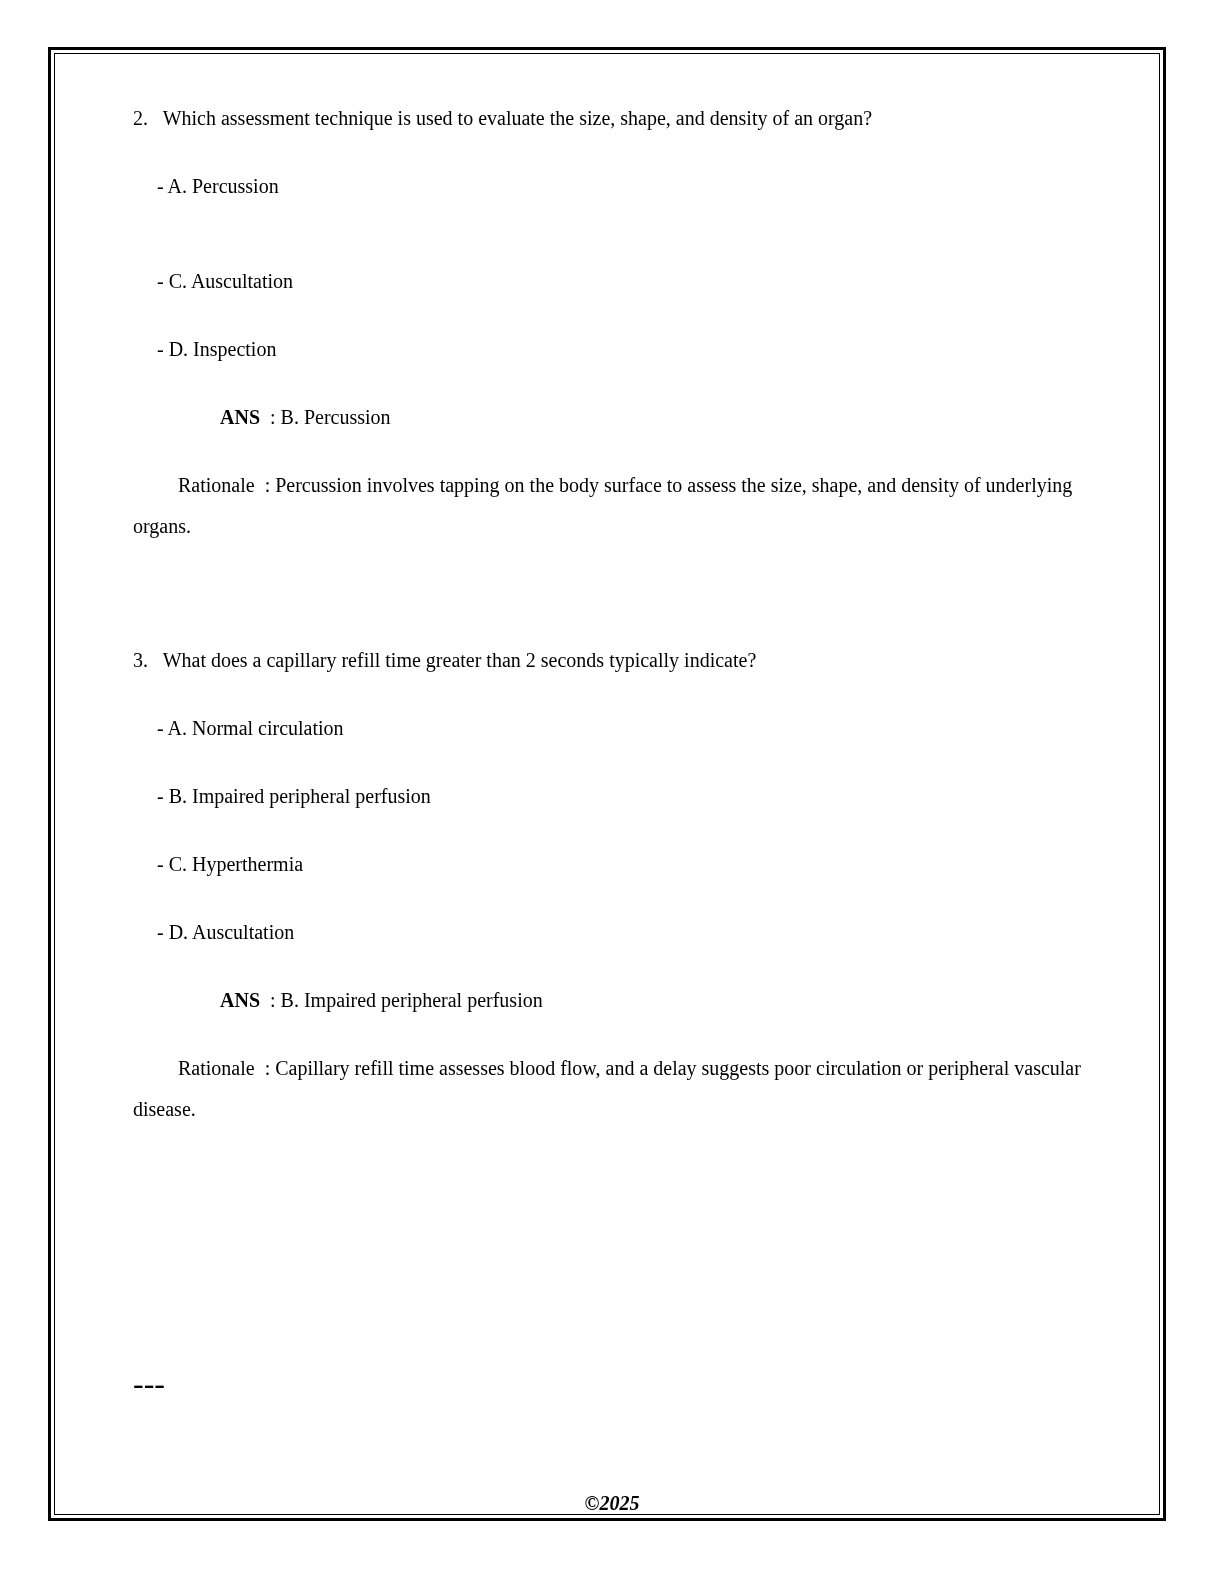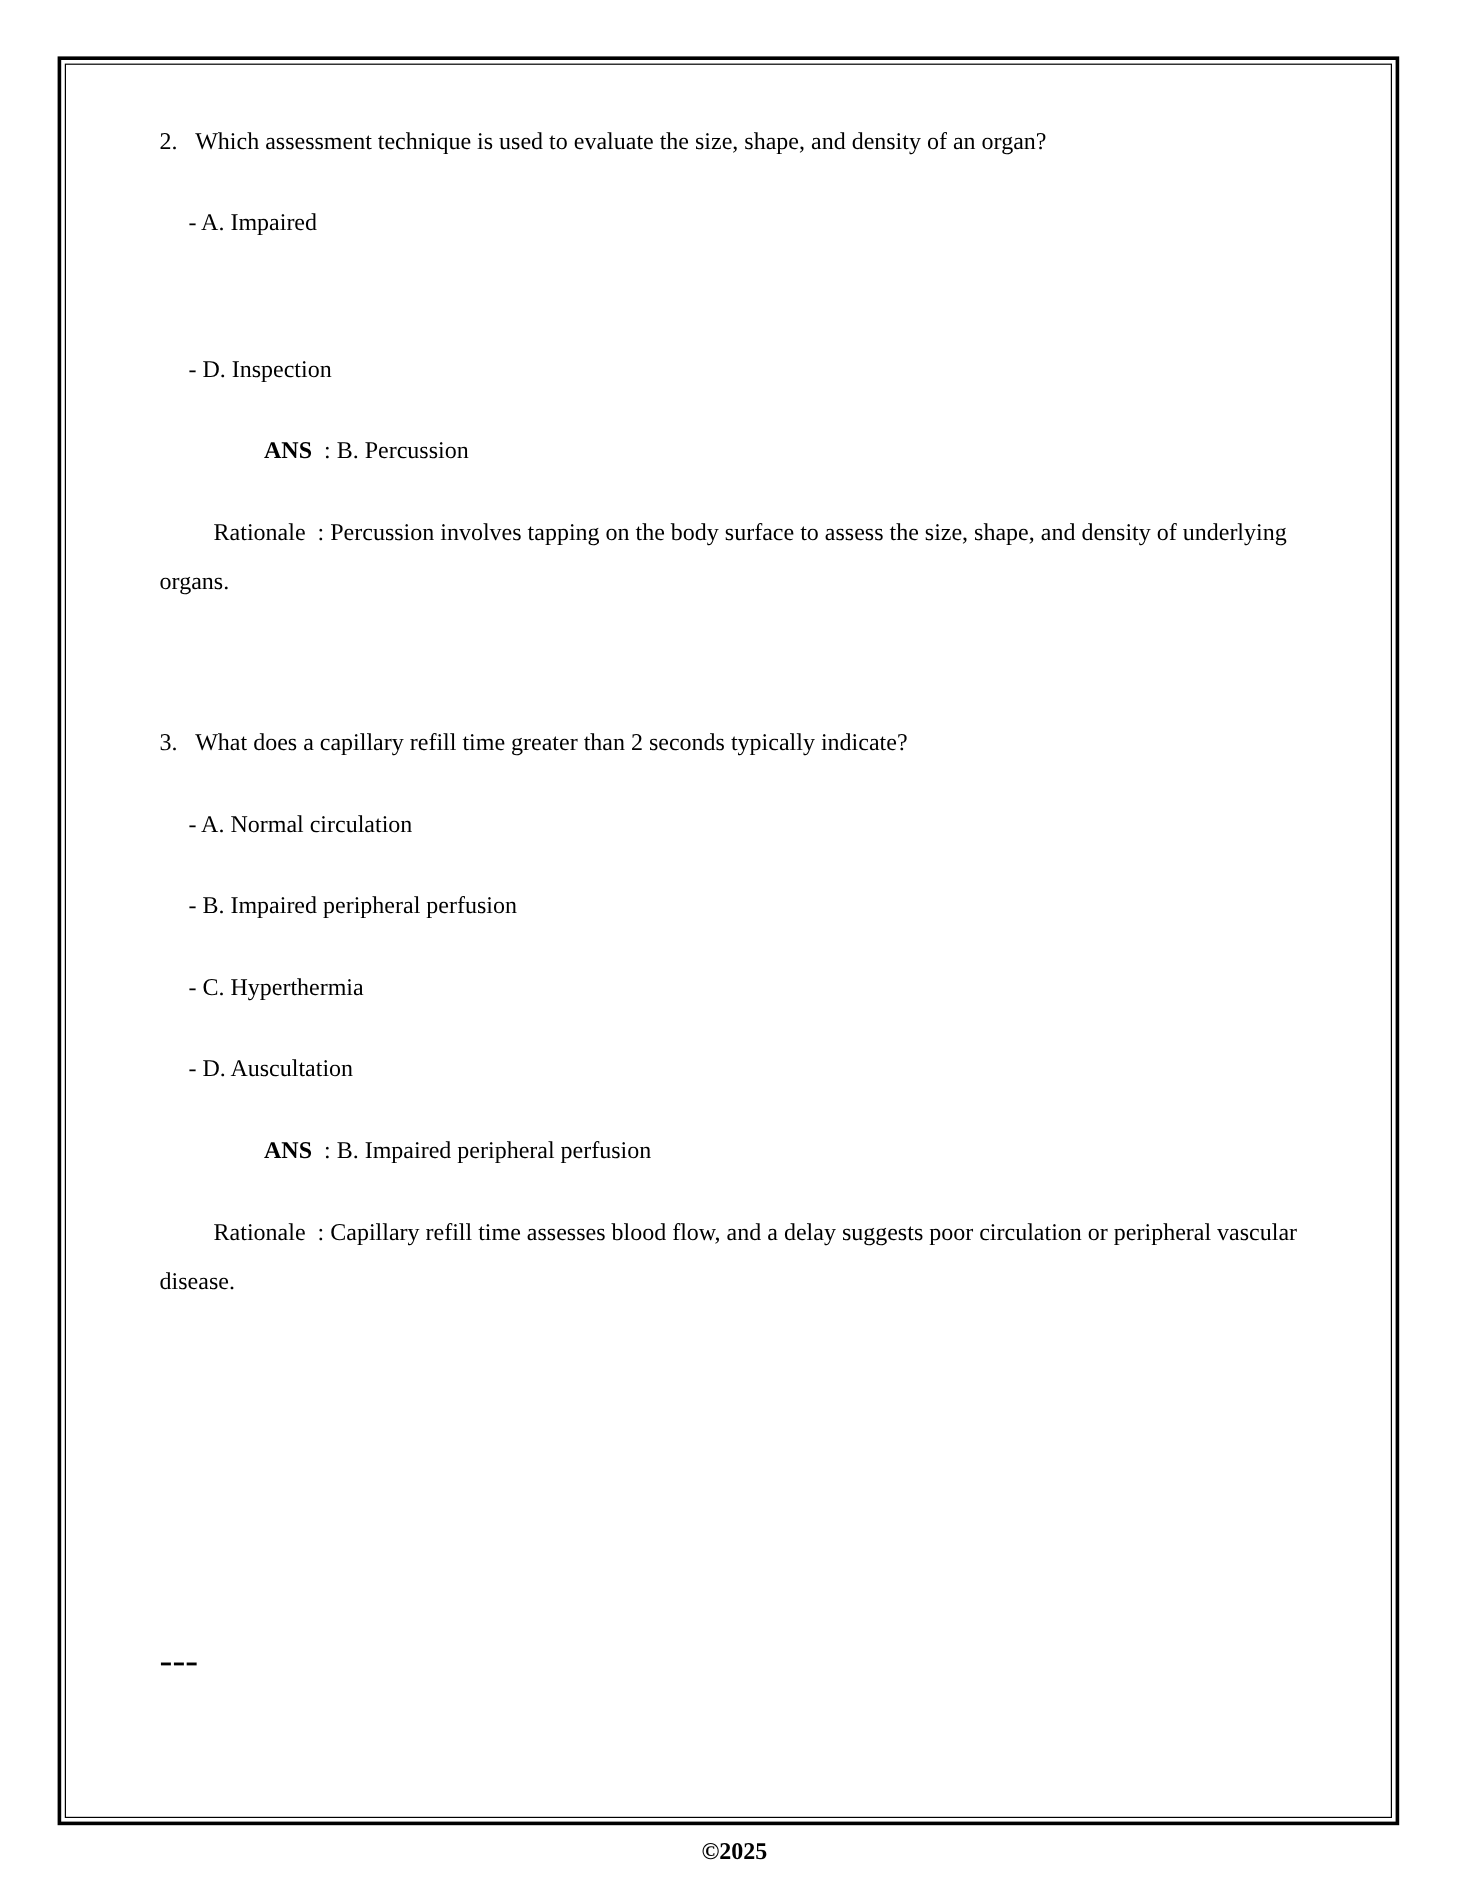--- a/index.html
+++ b/index.html
@@ -8,35 +8,36 @@
   .inner { position:absolute; left:54px; top:53px; width:1106px; height:1462px; border:1px solid #000; box-sizing:border-box; }
   .content { position:absolute; left:133px; top:98px; width:960px; font-size:20px; line-height:41px; }
   .q { margin:0; }
   .opt { margin:0; padding-left:24px; }
   .ans { margin:0; padding-left:45px; }
   .rat { margin:0; text-indent:45px; }
   .gap27 { height:27px; }
   .big { height:93px; }
   b { font-weight:bold;margin-left:42px; }
   .sep { position:absolute; left:133px; top:1365px; font-size:32px; }
-  .copy { position:absolute; left:0; width:1224px; top:1532px; text-align:center; font-size:20px; font-weight:bold; }
+  .copy { position:absolute; left:0; width:1224px; top:1492px; text-align:center; font-size:20px; font-weight:bold;font-style:italic; }
 </style>
 </head>
 <body>
 
 <div class="outer"></div>
 <div class="inner"></div>
 
 <div class="content">
   <div>
     <p class="q"><span>2.</span>&nbsp;&nbsp; <span>Which assessment technique is used to evaluate the size, shape, and density of an organ?</span></p>
     <div class="gap27"></div>
-    <p class="opt">- A. Impaired</p>
+    <p class="opt">- A. Percussion</p>
     <div class="gap27"></div>
     <div class="gap27"></div>
+    <p class="opt">- C. Auscultation</p>
     <div class="gap27"></div>
     <p class="opt">- D. Inspection</p>
     <div class="gap27"></div>
     <p class="ans"><b>ANS</b>&nbsp;<span> : B. Percussion</span></p>
     <div class="gap27"></div>
     <p class="rat"><span>Rationale</span>&nbsp;<span> : Percussion involves tapping on the body surface to assess the size, shape, and density of underlying organs.</span></p>
   </div>
   <div class="big"></div>
   <div>
     <p class="q"><span>3.</span>&nbsp;&nbsp; <span>What does a capillary refill time greater than 2 seconds typically indicate?</span></p>

